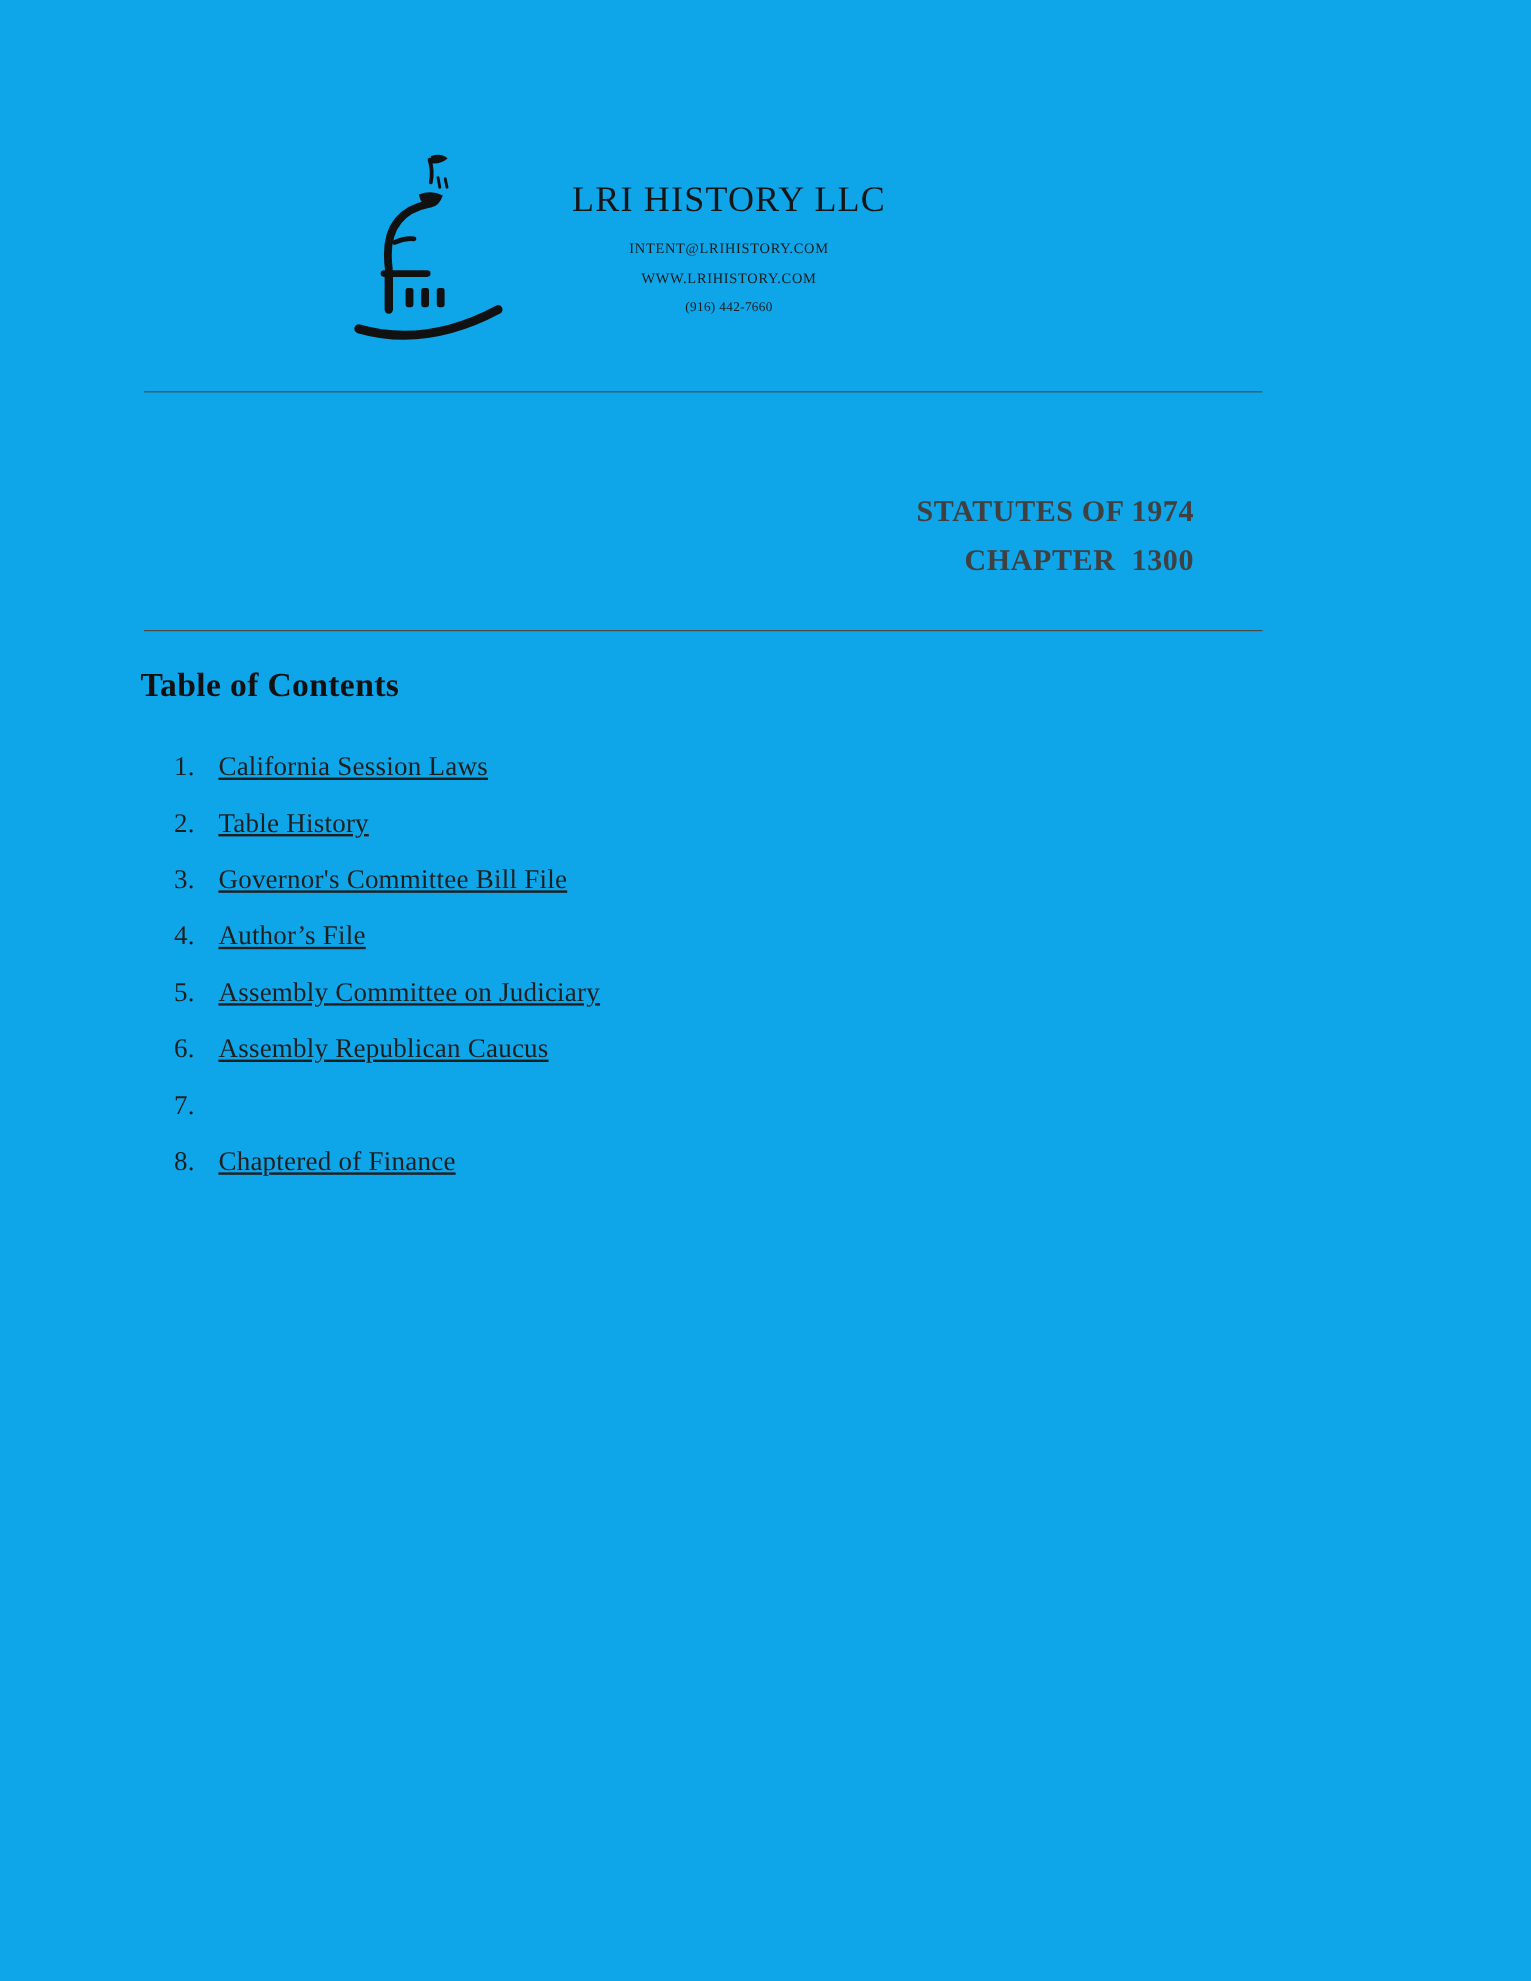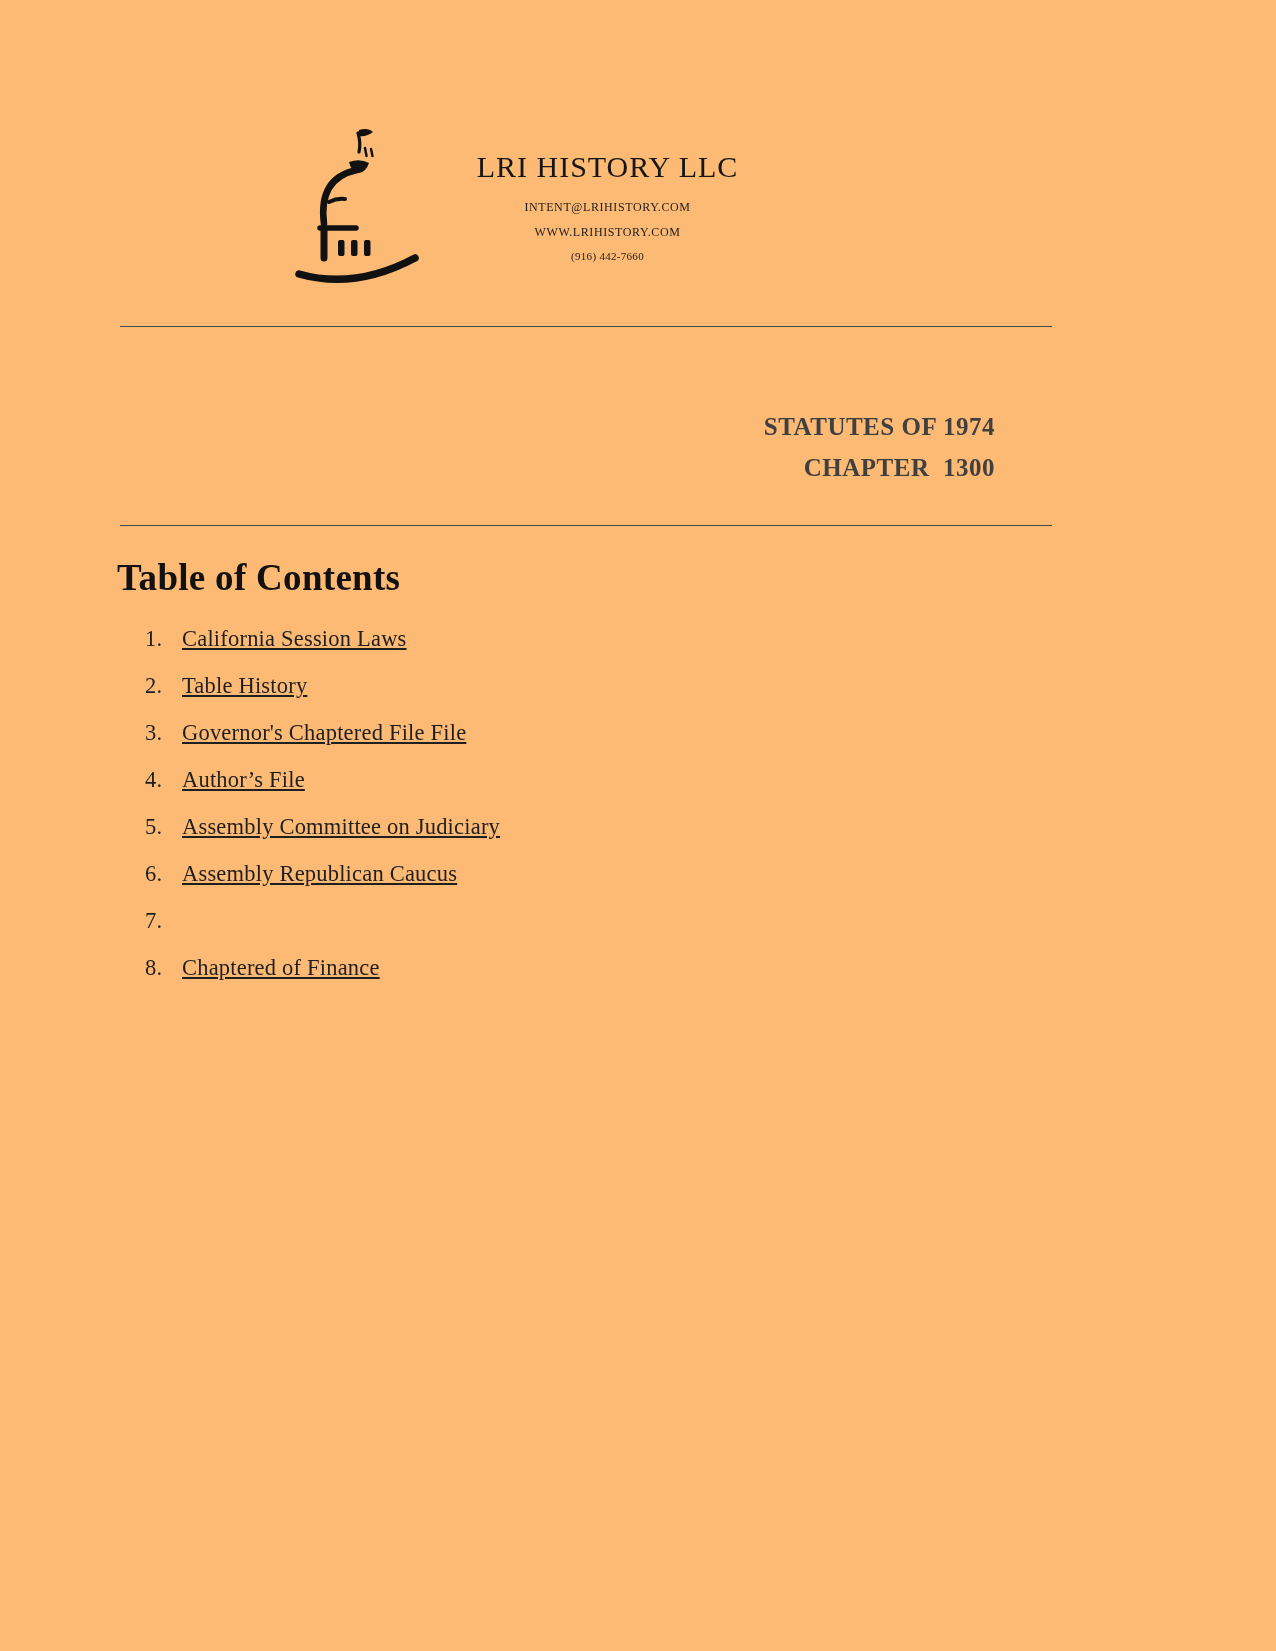--- a/index.html
+++ b/index.html
@@ -1,21 +1,21 @@
 <!DOCTYPE html>
 <html><head>
 <meta charset="utf-8">
 <style>
   * { box-sizing: border-box; }
   html, body { margin: 0; padding: 0; background: #ffffff; }
   .page {
     position: relative;
     width: 1276px;
     height: 1651px;
-    background: #fdba74;
+    background: #0ea5e9;
     font-family: "Liberation Serif", serif;
     color: #1a1a1a;
     overflow: hidden;
   }
 
   
   .logo {
     position: absolute;
     left: 293px;
     top: 124px;
@@ -79,21 +79,21 @@
   .statute-line {
     line-height: 41px;
     white-space: pre;
   }
 
   
   .toc-title {
     position: absolute;
     left: 117px;
     top: 556px;
-    font-size: 37px;
+    font-size: 28px;
     font-weight: bold;
     color: #111111;
     letter-spacing: 0.3px;
   }
   .toc-list {
     position: absolute;
     left: 145px;
     top: 626px;
     margin: 0;
     padding: 0;
@@ -160,21 +160,21 @@
       <li class="toc-item">
         <span class="toc-num">1.</span>
         <span class="toc-label">California Session Laws</span>
       </li>
       <li class="toc-item">
         <span class="toc-num">2.</span>
         <span class="toc-label">Table History</span>
       </li>
       <li class="toc-item">
         <span class="toc-num">3.</span>
-        <span class="toc-label">Governor's Chaptered File File</span>
+        <span class="toc-label">Governor's Committee Bill File</span>
       </li>
       <li class="toc-item">
         <span class="toc-num">4.</span>
         <span class="toc-label">Author’s File</span>
       </li>
       <li class="toc-item">
         <span class="toc-num">5.</span>
         <span class="toc-label">Assembly Committee on Judiciary</span>
       </li>
       <li class="toc-item">

